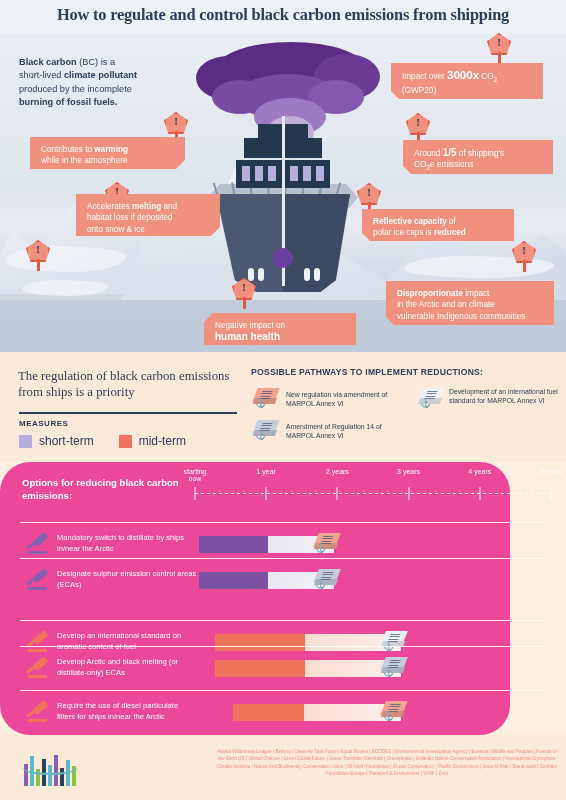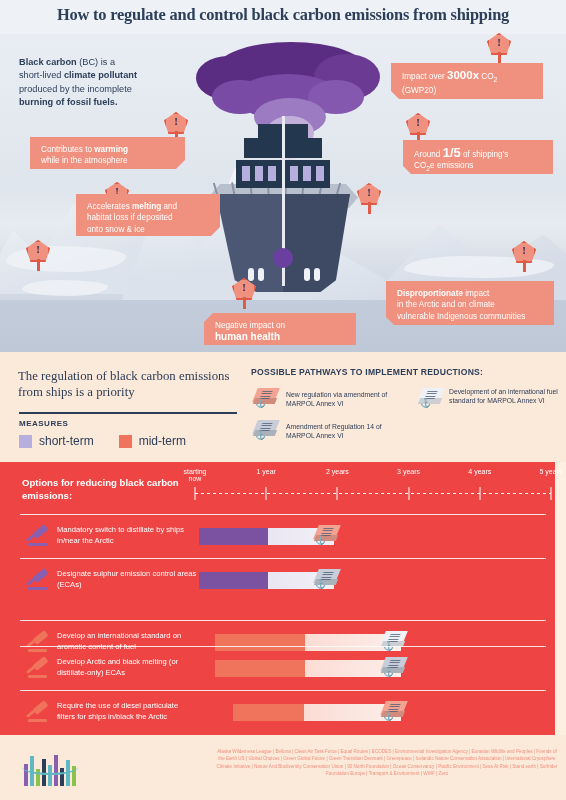--- a/index.html
+++ b/index.html
@@ -180,22 +180,23 @@
   }
   .book .lines { position: absolute; left: 8px; top: 3px; width: 10px; height: 8px; transform: skewX(-22deg); }
   .book .lines i { display: block; height: 1px; margin-bottom: 1.4px; background: #4a5a72; opacity: .75; }
   .book .anchor {
     position: absolute; left: 2px; top: 11px; width: 7px; height: 8px;
     color: #23384f; font-size: 9px; line-height: 8px;
   }
 
   
   .gantt {
-    position: absolute; left: 0; top: 462px; width: 555px; height: 273px;
-    background: #ef4444;
+    position: absolute; left: 0; top: 462px; width: 510px; height: 273px;
+    background: #ec4899;
+    border-radius: 30px;
   }
   .gantt-title {
     position: absolute; left: 22px; top: 14px; width: 170px;
     font-size: 9.6px; font-weight: bold; line-height: 13px; color: #ffffff;
   }
   .axis { position: absolute; left: 195px; top: 6px; width: 356px; height: 42px; }
   .axis .tlabel {
     position: absolute; top: 0; transform: translateX(-50%);
     font-size: 7px; color: #ffffff; white-space: nowrap; text-align: center;
   }
@@ -362,24 +363,25 @@
   <div class="pin" style="left:232px;top:278px">
     <div class="head"></div>
       <div class="bang">!</div>
       <div class="stem"></div>
   </div>
 
   <div class="callout tl" style="left:391px;top:63px;width:152px;height:36px">Impact over <b style="font-size:11.5px">3000x</b> CO<sub>2</sub><br>(GWP20)</div>
 
   <div class="callout tr" style="left:30px;top:137px;width:155px;height:32px">Contributes to <b>warming</b><br>while in the atmosphere</div>
 
-  <div class="callout tl" style="left:403px;top:140px;width:150px;height:34px">Around <b style="font-size:13px">1/5</b> of shipping's<br>CO<sub>2</sub>e emissions</div>
+  <div class="callout tl" style="left:403px;top:140px;width:150px;height:34px">Around <b style="font-size:10px">1/5</b> of shipping's<br>CO<sub>2</sub>e emissions</div>
 
   <div class="callout tr" style="left:76px;top:194px;width:144px;height:42px">Accelerates <b>melting</b> and<br>habitat loss if deposited<br>onto snow &amp; ice</div>
 
+  <div class="callout tl" style="left:362px;top:209px;width:152px;height:32px"><b>Reflective capacity</b> of<br>polar ice caps is <b>reduced</b></div>
 
 
   <div class="callout notch-left" style="left:204px;top:313px;width:152px;height:32px">Negative impact on<br><b style="font-size:10px">human health</b></div>
 
   <div class="callout tl" style="left:386px;top:281px;width:168px;height:44px"><b>Disproportionate</b> impact<br>in the Arctic and on climate<br>vulnerable Indigenous communities</div>
 
   <div class="panel-cream"></div>
 
   <div class="priority-title">The regulation of black carbon emissions from ships is a priority</div>
   <div class="priority-rule"></div>
@@ -443,21 +445,21 @@
         <div class="tlabel" style="left: 142.4px;">2 years</div>
         <div class="tick" style="left: 142.4px;"></div>
         <div class="tlabel" style="left: 213.6px;">3 years</div>
         <div class="tick" style="left: 213.6px;"></div>
         <div class="tlabel" style="left: 284.8px;">4 years</div>
         <div class="tick" style="left: 284.8px;"></div>
         <div class="tlabel" style="left: 356px;">5 years</div>
         <div class="tick" style="left: 356px;"></div>
       </div>
     <div id="rows">
-        <div class="row" style="top: 52px;">
+        <div class="row" style="top: 60px;">
           <div class="sep"></div>
           <div class="gavel">
             <div class="head"></div>
             <div class="handle"></div>
             <div class="block"></div>
           </div>
           <div class="rlabel">Mandatory switch to distillate by ships in/near the Arctic</div>
           <div class="bar" style="left: 198.56px; width: 135.28px;">
             <div class="solid" style="width: 69.776px; background: rgb(122, 82, 161);"></div>
             <div class="fade" style="left: 69.776px; width: 65.504px; background: linear-gradient(90deg, rgb(233, 230, 242) 0%, rgb(242, 240, 247) 100%);"></div>
@@ -546,21 +548,21 @@
             <div class="anchor">⚓</div>
           </div>
         </div>
         <div class="row" style="top: 228px;">
           <div class="sep"></div>
           <div class="gavel mid">
             <div class="head"></div>
             <div class="handle"></div>
             <div class="block"></div>
           </div>
-          <div class="rlabel">Require the use of diesel particulate filters for ships in/black the Arctic</div>
+          <div class="rlabel">Require the use of diesel particulate filters for ships in/near the Arctic</div>
           <div class="bar" style="left: 233.448px; width: 168.032px;">
             <div class="solid" style="width: 70.488px; background: rgb(240, 115, 92);"></div>
             <div class="fade" style="left: 70.488px; width: 97.544px; background: linear-gradient(90deg, rgb(251, 220, 212) 0%, rgb(253, 238, 234) 100%);"></div>
           </div>
           <div class="book" style="position: absolute; left: 381.48px; top: 11px;">
             <div class="top" style="background:#f3a391"></div>
             <div class="side" style="background:#f3a391"></div>
             <div class="lines">
               <i></i>
               <i></i>

